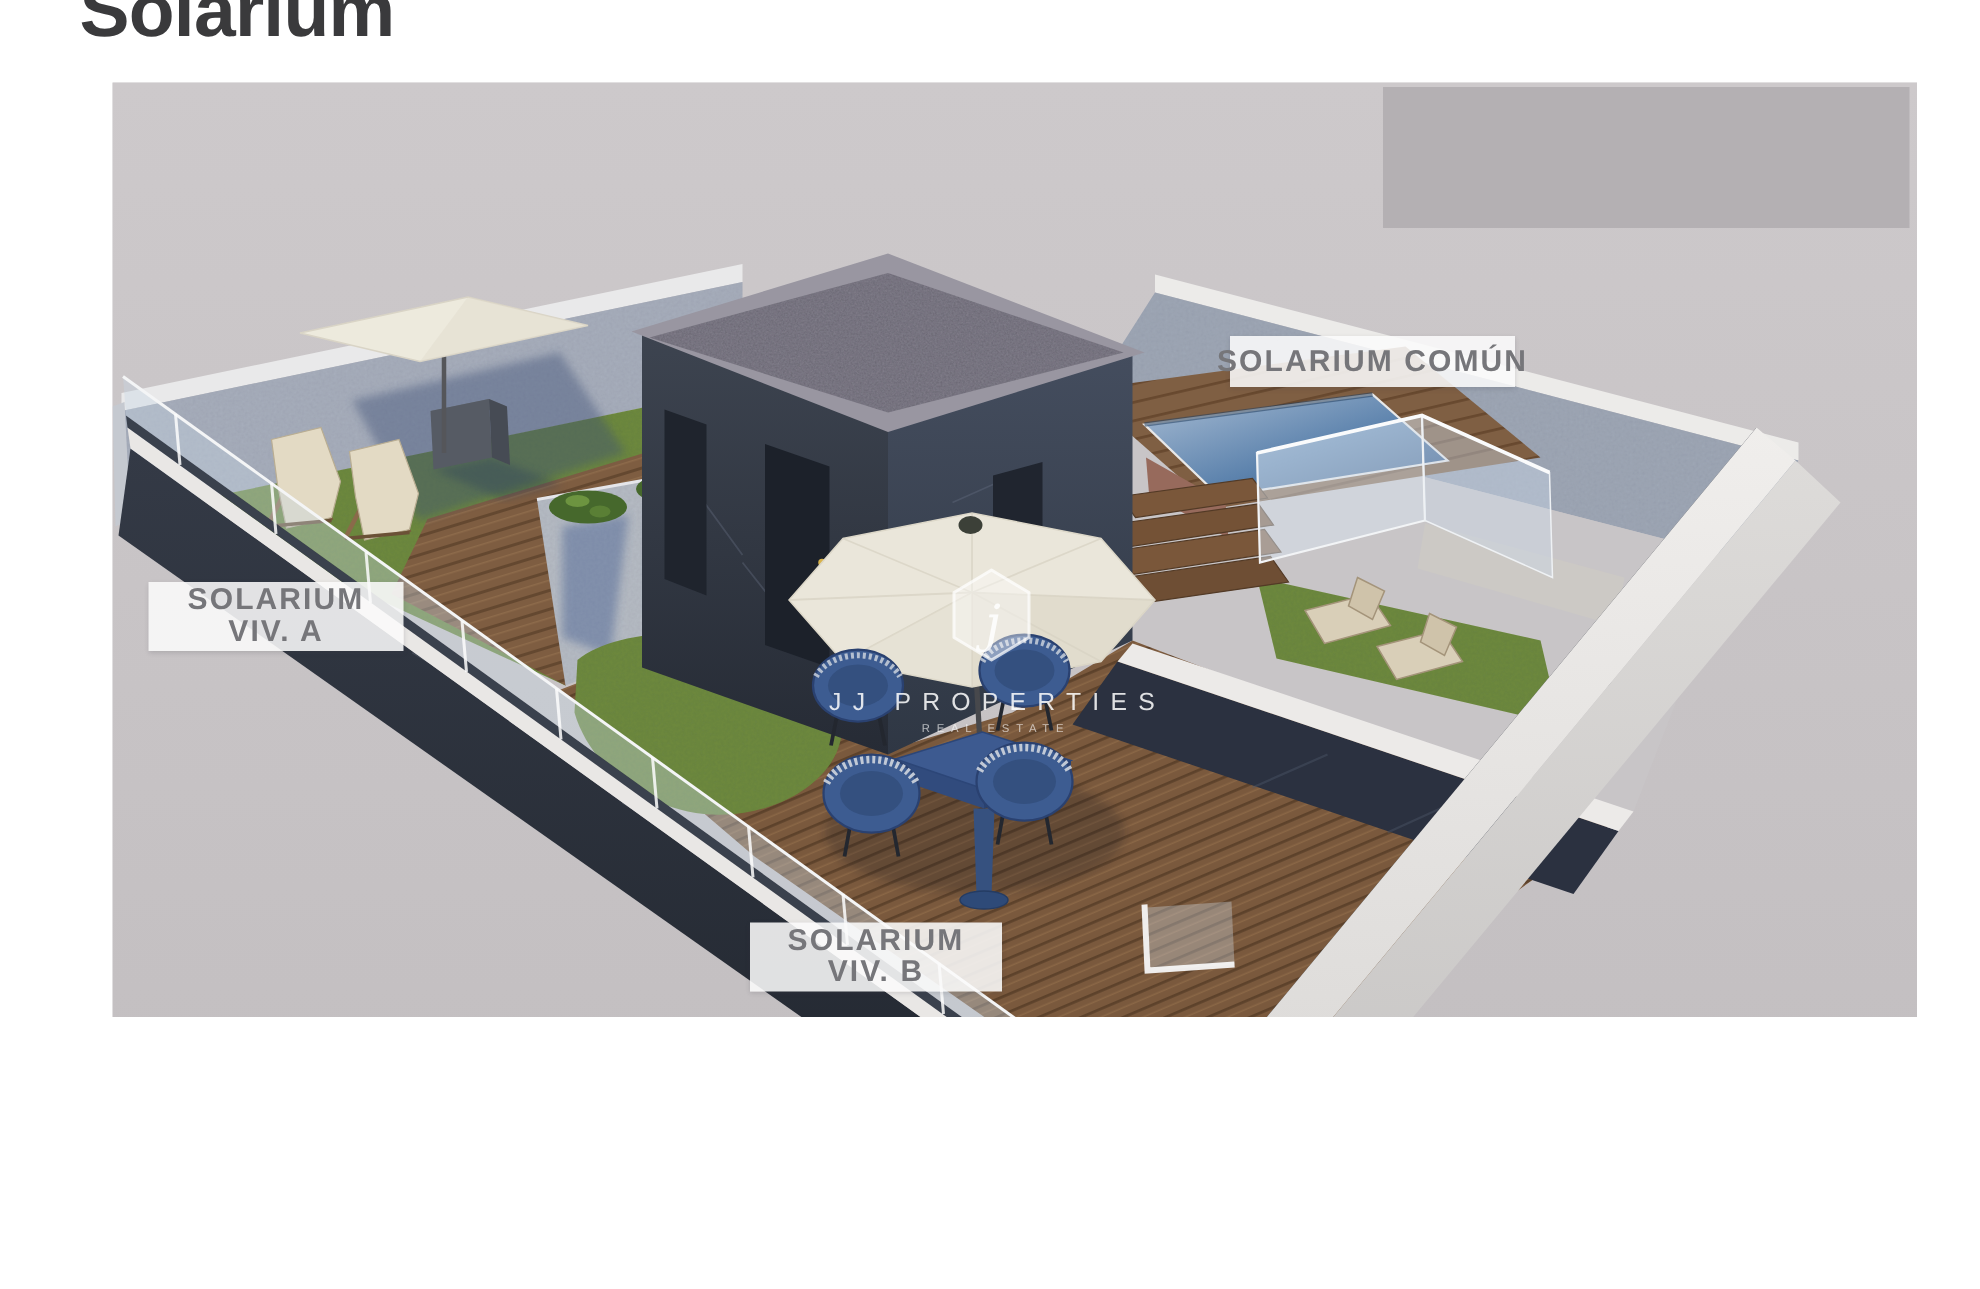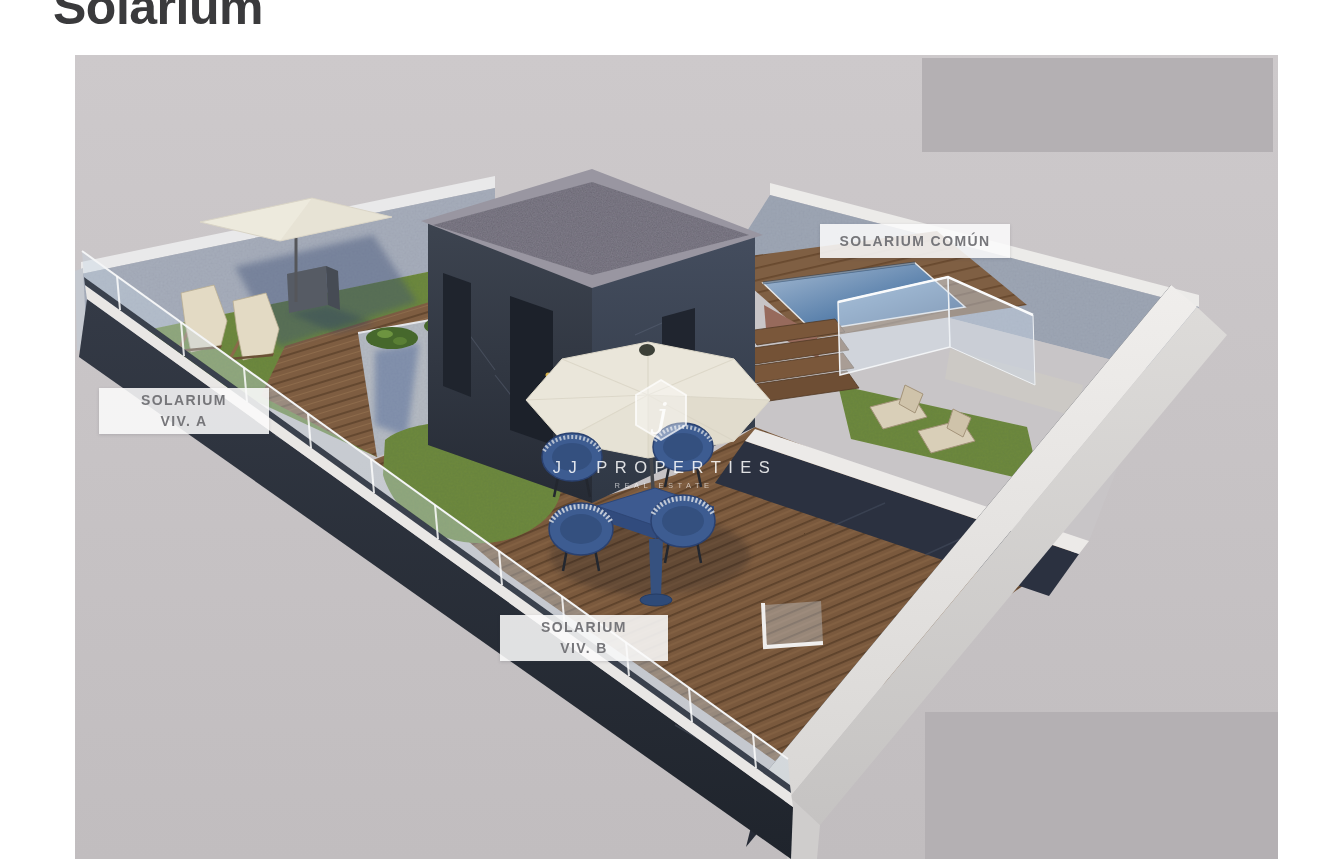--- a/index.html
+++ b/index.html
@@ -4,30 +4,30 @@
 <style>
   :root{
     --title-text:#3a3a3c; --canvas-bg:#cac5c7; --overlay-panel:#b4b0b3;
     --label-text:#76767a; --label-bg:rgba(251,251,251,.88);
     --wall-dark:#2e3440; --wall-stone:#a7aebc; --wall-light:#d7d5d4;
     --wood-deck:#7c5b3e; --grass:#6e8a3f; --pool-water:#3c6ca0;
     --umbrella:#eae6da; --furniture-blue:#3d5c91; --watermark-white:#ffffff;
   }
   *{margin:0;padding:0;box-sizing:border-box}
   html,body{background:#fff}
-  .page{position:relative;width:1320px;height:859px;background:#fff;overflow:hidden;
+  .page{position:relative;width:1320px;height:678px;background:#fff;overflow:hidden;
          font-family:"Liberation Sans",sans-serif}
   .title{position:absolute;left:53px;top:-22px;font-size:50px;font-weight:700;
          letter-spacing:-.5px;color:var(--title-text);line-height:1.16;white-space:nowrap}
   .render{position:absolute;left:75px;top:55px;width:1203px;height:804px;
           background:var(--canvas-bg);overflow:hidden}
   .render svg{position:absolute;left:0;top:0;display:block}
   .zlabel{position:absolute;display:flex;flex-direction:column;align-items:center;
           justify-content:center;background:var(--label-bg);color:var(--label-text);
-          font-weight:700;font-size:14px;letter-spacing:1.4px;line-height:21px;
+          font-weight:700;font-size:20px;letter-spacing:1.4px;line-height:21px;
           text-align:center;box-shadow:0 1px 3px rgba(60,60,70,.18);white-space:nowrap}
   .label-comun{left:745px;top:169px;width:190px;height:34px}
   .label-a{left:24px;top:333px;width:170px;height:46px}
   .label-b{left:425px;top:560px;width:168px;height:46px}
   .brand-text{font-family:"Liberation Sans",sans-serif}
   .mono-j{font-family:"DejaVu Serif",serif;font-style:italic}
 </style>
 </head>
 <body>
 

